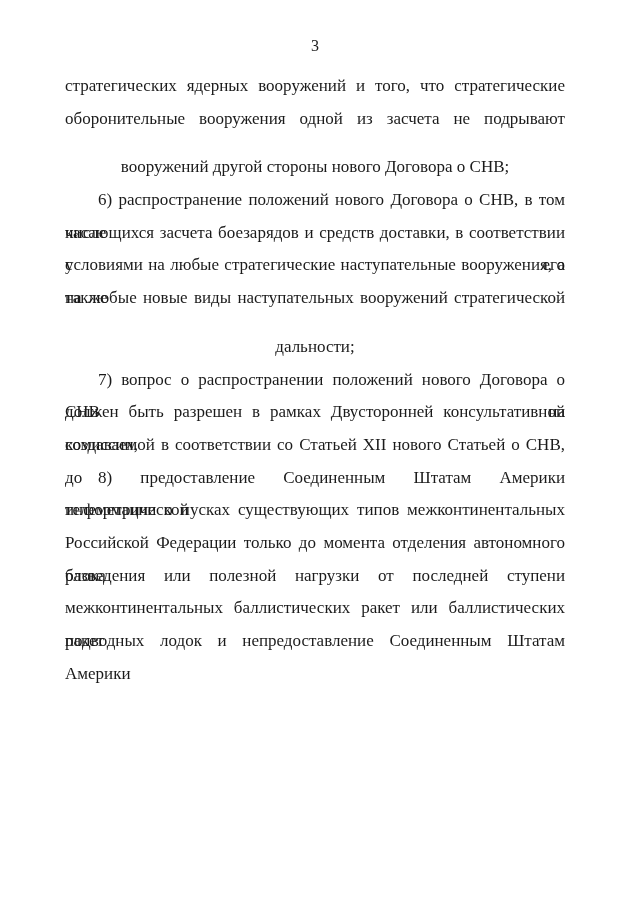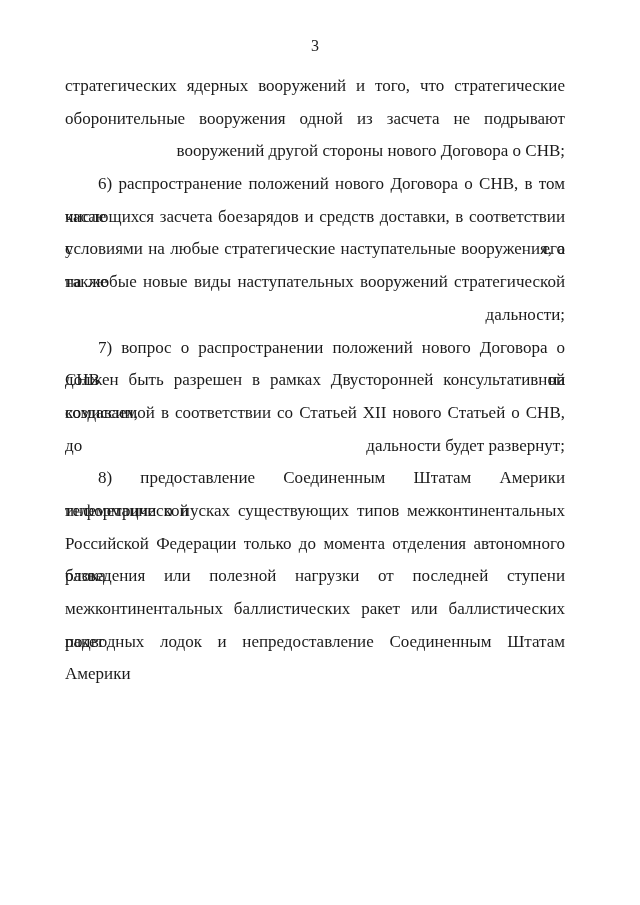--- a/index.html
+++ b/index.html
@@ -36,21 +36,22 @@
     height: 32.7px;
     line-height: 32.7px;
     white-space: normal;
     overflow: visible;
   }
   .line.just {
     text-align: justify;
     text-align-last: justify;
   }
   .line.plain {
-    text-align: right;
+    text-align: center;
+    margin-top: 16px;
   }
   .line.indent {
     text-indent: 33px;
   }
 </style>
 </head>
 <body>
 
 <div class="page">
   <div class="page-number">3</div>
@@ -59,21 +60,20 @@
       <div class="line just">оборонительные  вооружения  одной  из  засчета  не  подрывают</div>
       <div class="line plain">вооружений другой стороны нового Договора о СНВ;</div>
       <div class="line just indent">6) распространение положений нового Договора о СНВ, в том числе</div>
       <div class="line just">касающихся засчета боезарядов и средств доставки, в соответствии с его</div>
       <div class="line just">условиями на любые стратегические наступательные вооружения, а также</div>
       <div class="line just">на  любые  новые  виды  наступательных  вооружений  стратегической</div>
       <div class="line plain">дальности;</div>
       <div class="line just indent">7) вопрос о распространении положений нового Договора о СНВ на</div>
       <div class="line just">должен быть разрешен в рамках Двусторонней консультативной комиссии,</div>
       <div class="line just">создаваемой  в  соответствии  со  Статьей  XII  нового  Статьей  о  СНВ,  до</div>
-      <div class="line plain">дальности будет развернут;</div>
       <div class="line just indent">8) предоставление Соединенным Штатам Америки телеметрической</div>
       <div class="line just">информации  о  пусках  существующих  типов  межконтинентальных</div>
       <div class="line just">Российской Федерации только до момента отделения автономного блока</div>
       <div class="line just">разведения  или  полезной  нагрузки  от  последней  ступени</div>
       <div class="line just">межконтинентальных баллистических ракет или баллистических ракет</div>
       <div class="line just">подводных лодок и непредоставление Соединенным Штатам Америки</div>
     </div>
 </div>
 
 </body></html>

